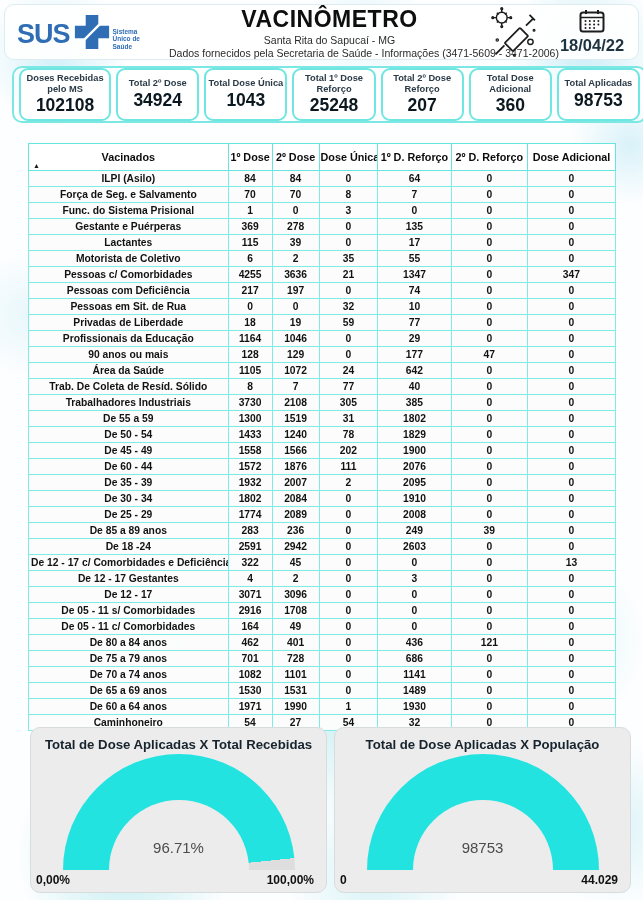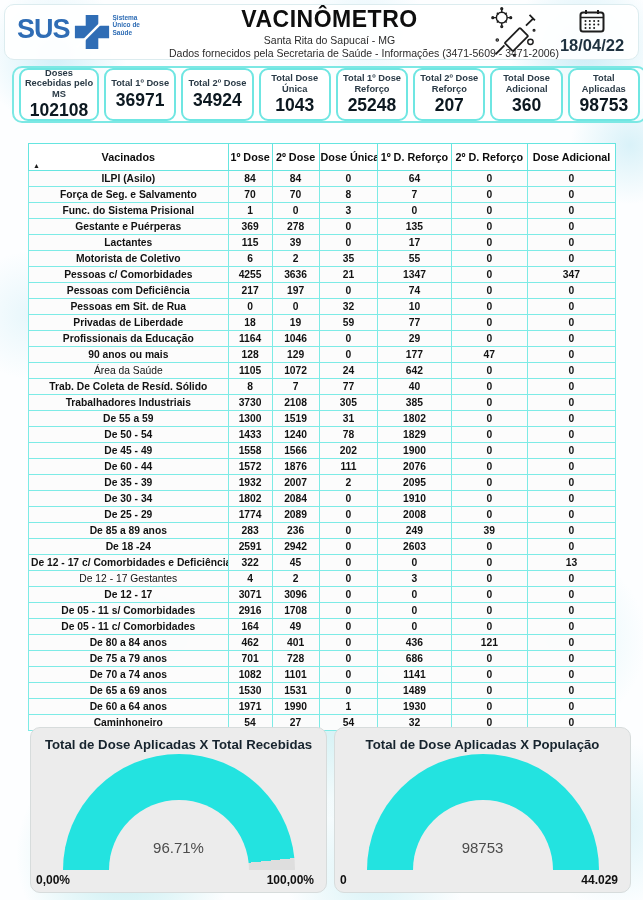--- a/index.html
+++ b/index.html
@@ -4,21 +4,21 @@
 <style>
   html,body{margin:0;padding:0;background:#fff;}
   .page{position:relative;width:643px;height:900px;overflow:hidden;
         font-family:"Liberation Sans",sans-serif;background:#fdfeff;}
   .blob{position:absolute;border-radius:50%;pointer-events:none;z-index:0;}
 
   
   .banner{position:absolute;left:4px;top:4px;width:635px;height:56px;box-sizing:border-box;
           background:rgba(255,255,255,.92);border:1px solid #dcecef;border-radius:10px;
           display:flex;align-items:center;z-index:1;}
-  .sus-logo{display:flex;align-items:flex-start;margin-left:12px;width:152px;flex:none;}
+  .sus-logo{display:flex;align-items:flex-end;margin-left:12px;width:152px;flex:none;}
   .sus-text{font-size:27px;font-weight:800;color:#2f6db5;letter-spacing:-1px;}
   .sus-cross{margin-left:4px;flex:none;}
   .sus-tagline{font-size:6.5px;line-height:1.15;width:36px;margin-left:3px;color:#2f6db5;font-weight:700;}
   .titles{flex:1;text-align:center;min-width:0;}
   .titles h1{margin:0;font-size:23px;font-weight:800;color:#0e0e0e;letter-spacing:.5px;}
   .subtitle{font-size:10.5px;color:#2b2b2b;margin-top:1px;}
   .infoline{font-size:10.5px;color:#2b2b2b;margin-top:1px;white-space:nowrap;}
   .hdr-right{display:flex;align-items:center;gap:12px;margin-right:10px;flex:none;}
   .date-col{display:flex;flex-direction:column;align-items:center;gap:3px;min-width:72px;}
   .report-date{font-size:16.5px;font-weight:600;color:#1f3240;}
@@ -134,24 +134,20 @@
       </div>
     </div>
   </header>
 
   <section class="stats">
   <div class="stat-card">
     <div class="stat-label">Doses Recebidas pelo MS</div>
     <div class="stat-value">102108</div>
   </div>
 
-  <div class="stat-card">
-    <div class="stat-label">Total 1º Dose</div>
-    <div class="stat-value">36971</div>
-  </div>
 
   <div class="stat-card">
     <div class="stat-label">Total 2º Dose</div>
     <div class="stat-value">34924</div>
   </div>
 
   <div class="stat-card">
     <div class="stat-label">Total Dose Única</div>
     <div class="stat-value">1043</div>
   </div>
@@ -316,21 +312,21 @@
     <td style="font-weight:700;">90 anos ou mais</td>
     <td>128</td>
     <td>129</td>
     <td>0</td>
     <td>177</td>
     <td>47</td>
     <td>0</td>
   </tr>
 
   <tr>
-    <td style="font-weight:400;">Área da Saúde</td>
+    <td style="font-weight:700;">Área da Saúde</td>
     <td>1105</td>
     <td>1072</td>
     <td>24</td>
     <td>642</td>
     <td>0</td>
     <td>0</td>
   </tr>
 
   <tr>
     <td style="font-weight:700;">Trab. De Coleta de Resíd. Sólido</td>
@@ -446,21 +442,21 @@
     <td style="font-weight:700;">De 12 - 17 c/ Comorbidades e Deficiência</td>
     <td>322</td>
     <td>45</td>
     <td>0</td>
     <td>0</td>
     <td>0</td>
     <td>13</td>
   </tr>
 
   <tr>
-    <td style="font-weight:400;">De 12 - 17 Gestantes</td>
+    <td style="font-weight:700;">De 12 - 17 Gestantes</td>
     <td>4</td>
     <td>2</td>
     <td>0</td>
     <td>3</td>
     <td>0</td>
     <td>0</td>
   </tr>
 
   <tr>
     <td style="font-weight:700;">De 12 - 17</td>

